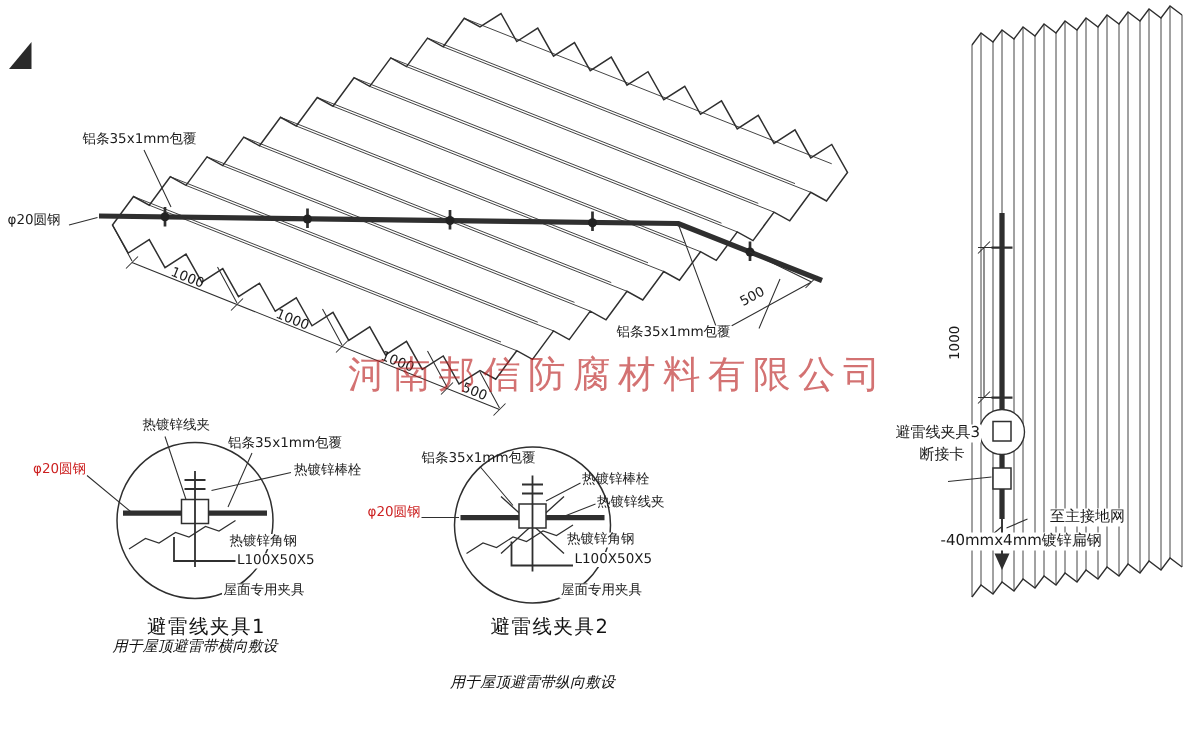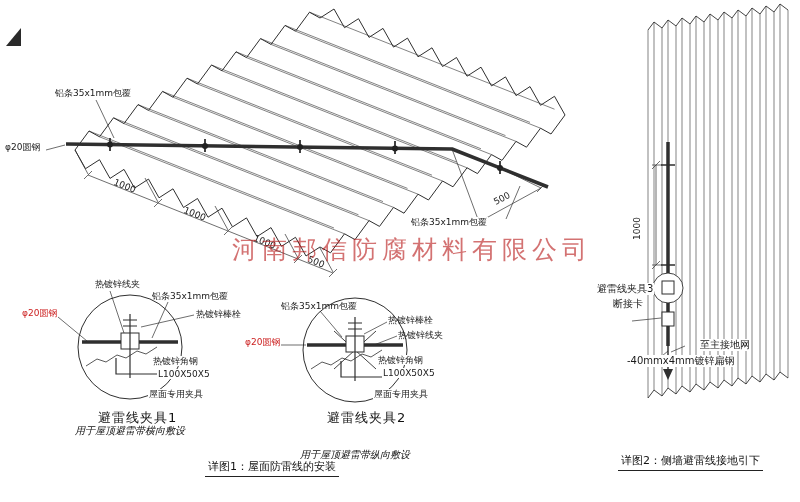--- a/index.html
+++ b/index.html
@@ -134,18 +134,16 @@
   <div class="lbl bg" style="left:373px;top:389px">屋面专用夹具</div>
   <div class="detail-title" style="left:327px;top:409px">避雷线夹具2</div>
   <div class="detail-sub" style="left:300px;top:448px">用于屋顶避雷带纵向敷设</div>
 
   <div class="lbl big bg" style="left:584px;top:283px">避雷线夹具3</div>
   <div class="lbl big bg" style="left:600px;top:298px">断接卡</div>
   <div class="lbl big bg" style="left:687px;top:339px">至主接地网</div>
   <div class="lbl big bg" style="left:614px;top:355px">-40mmx4mm镀锌扁钢</div>
   <div class="lbl rotm90" style="left:632px;top:240px">1000</div>
 
-  <div class="caption" style="left:205px;top:459px">详图1：屋面防雷线的安装</div>
-  <div class="caption" style="left:618px;top:453px">详图2：侧墙避雷线接地引下</div>
 
   <div class="watermark">河南邦信防腐材料有限公司</div>
 
 </div>
 
 </body></html>

